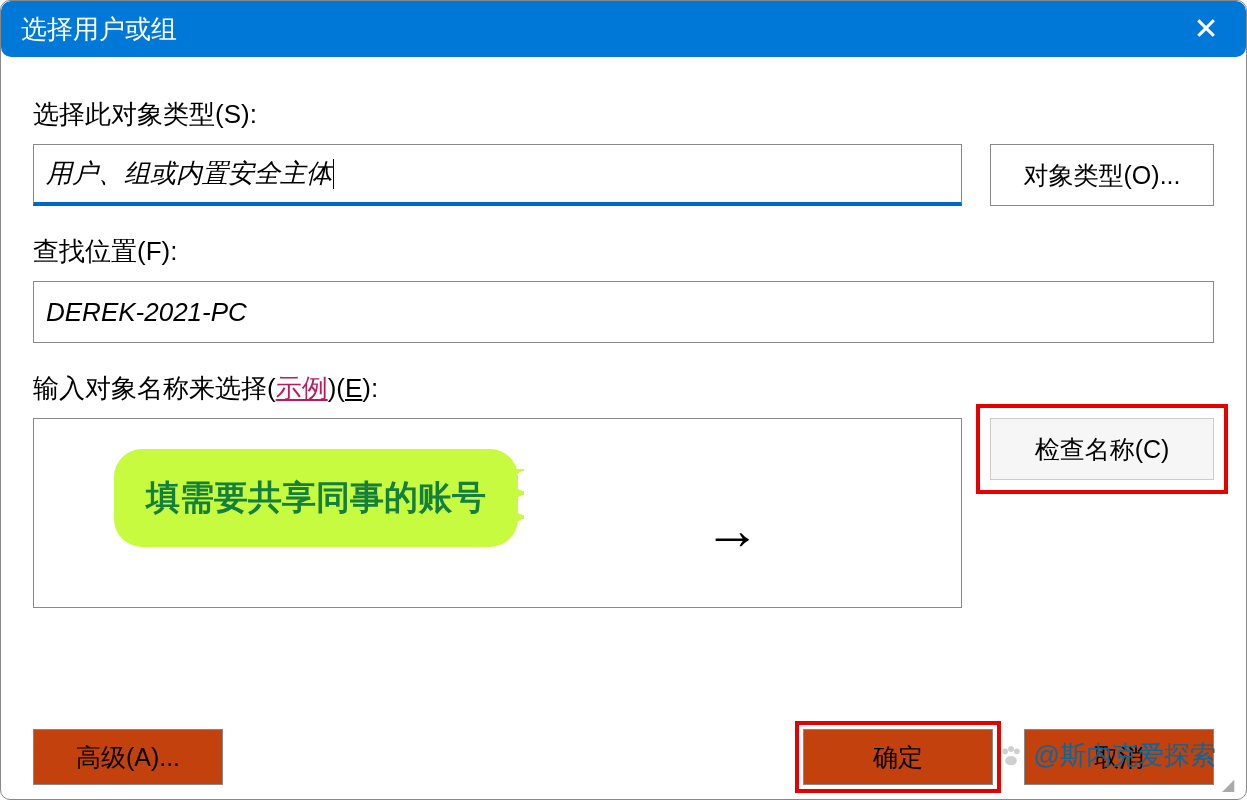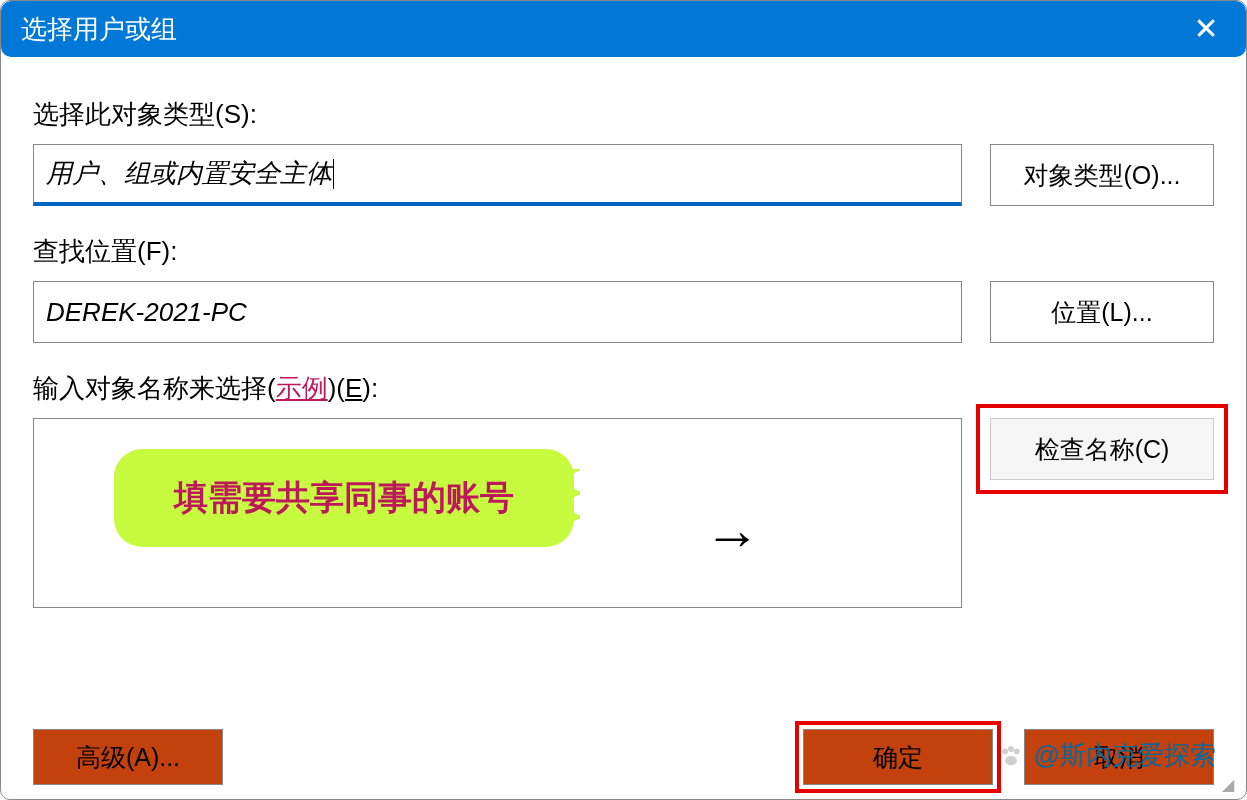--- a/index.html
+++ b/index.html
@@ -109,24 +109,24 @@
     background:#fff;
     position:relative;
     padding:10px;
   }
   
   .anno-bubble {
     position:absolute;
     left:80px;
     top:30px;
     background:#c6fb3f;
-    color:#be185d;
+    color:#15803d;
     font-weight:700;
     font-size:34px;
-    padding: 26px 60px;
+    padding: 26px 32px;
     border-radius: 28px;
   }
   .anno-bubble::after{
     content:"";
     position:absolute;
     right:-6px;
     top:20px;
     bottom:20px;
     width:18px;
     background:
@@ -225,21 +225,20 @@
           <span class="cursor-caret"></span>
       </div>
       <div class="side-btn">对象类型(O)...</div>
     </div>
 
     <div class="field-label">查找位置(F):</div>
     <div class="row">
       <div class="textbox">
         <span>DEREK-2021-PC</span>
       </div>
-      <div class="side-btn">位置(L)...</div>
     </div>
 
     <div class="field-label">
       <span>输入对象名称来选择(</span><span class="example-link">示例</span><span>)(</span><span class="underline">E</span><span>):</span>
     </div>
 
     <div class="multiline-row">
       <div class="multiline-box">
         <div class="anno-bubble">填需要共享同事的账号</div>
         <div class="arrow">→</div>

